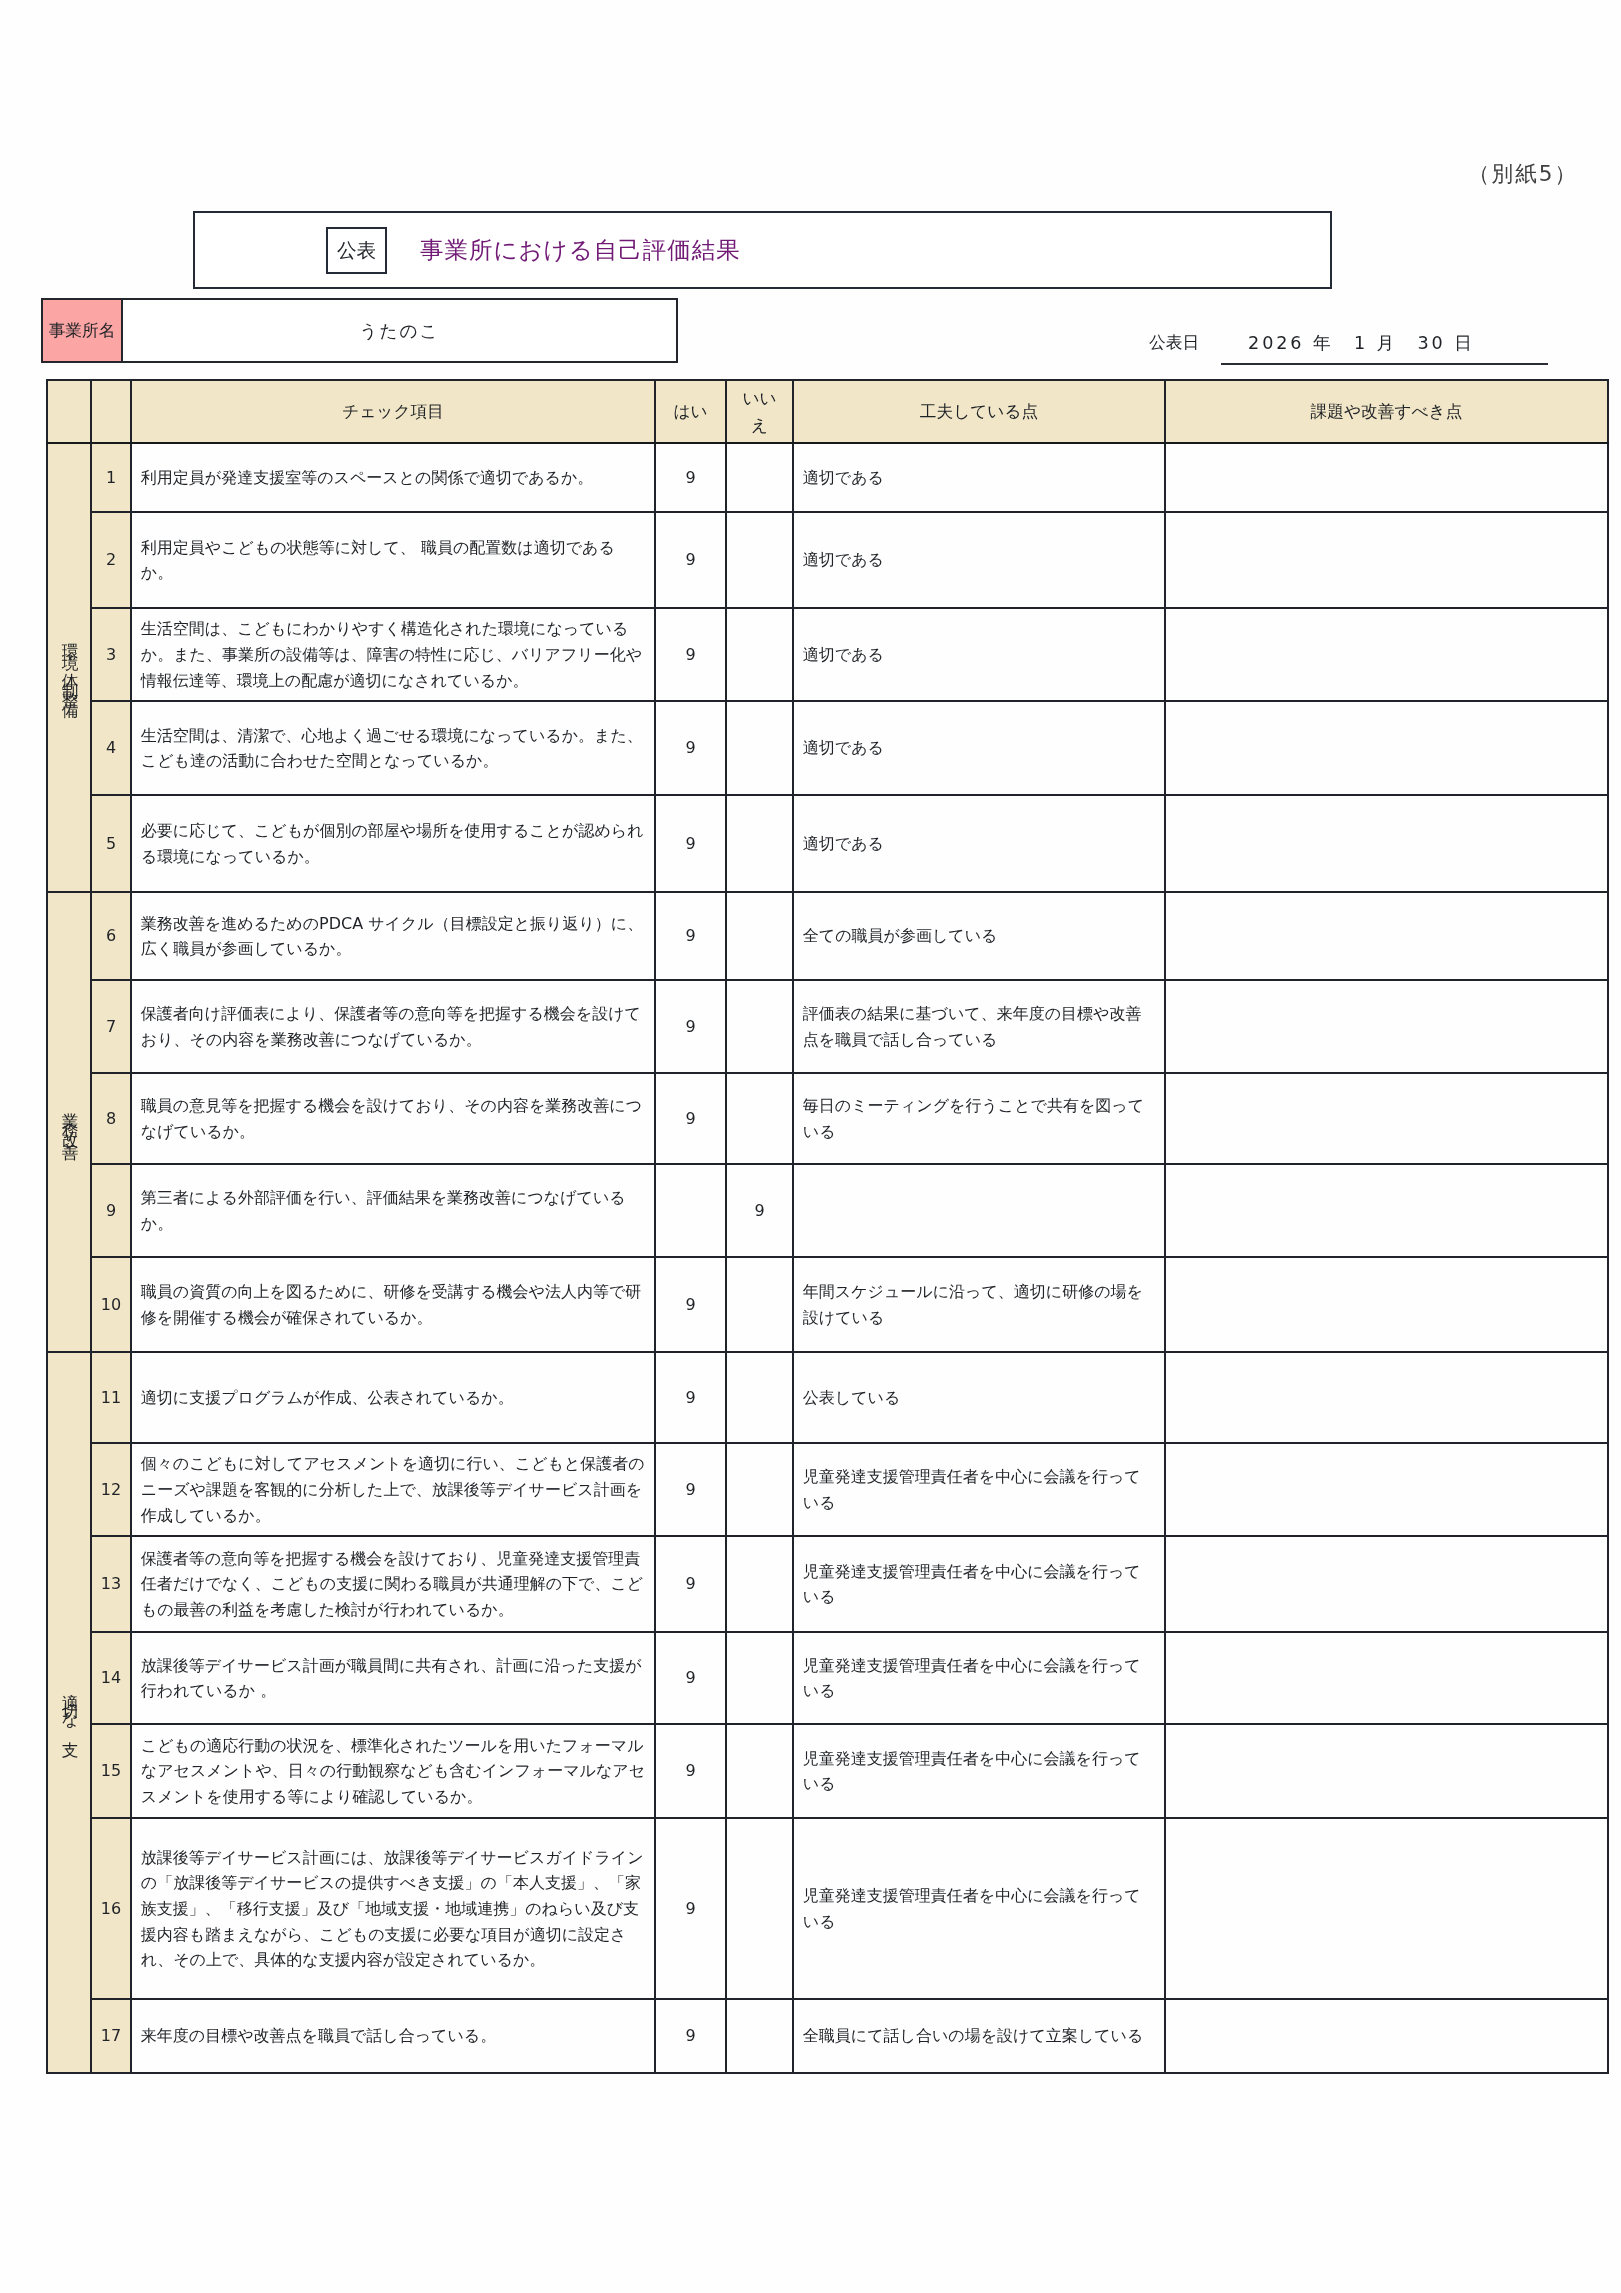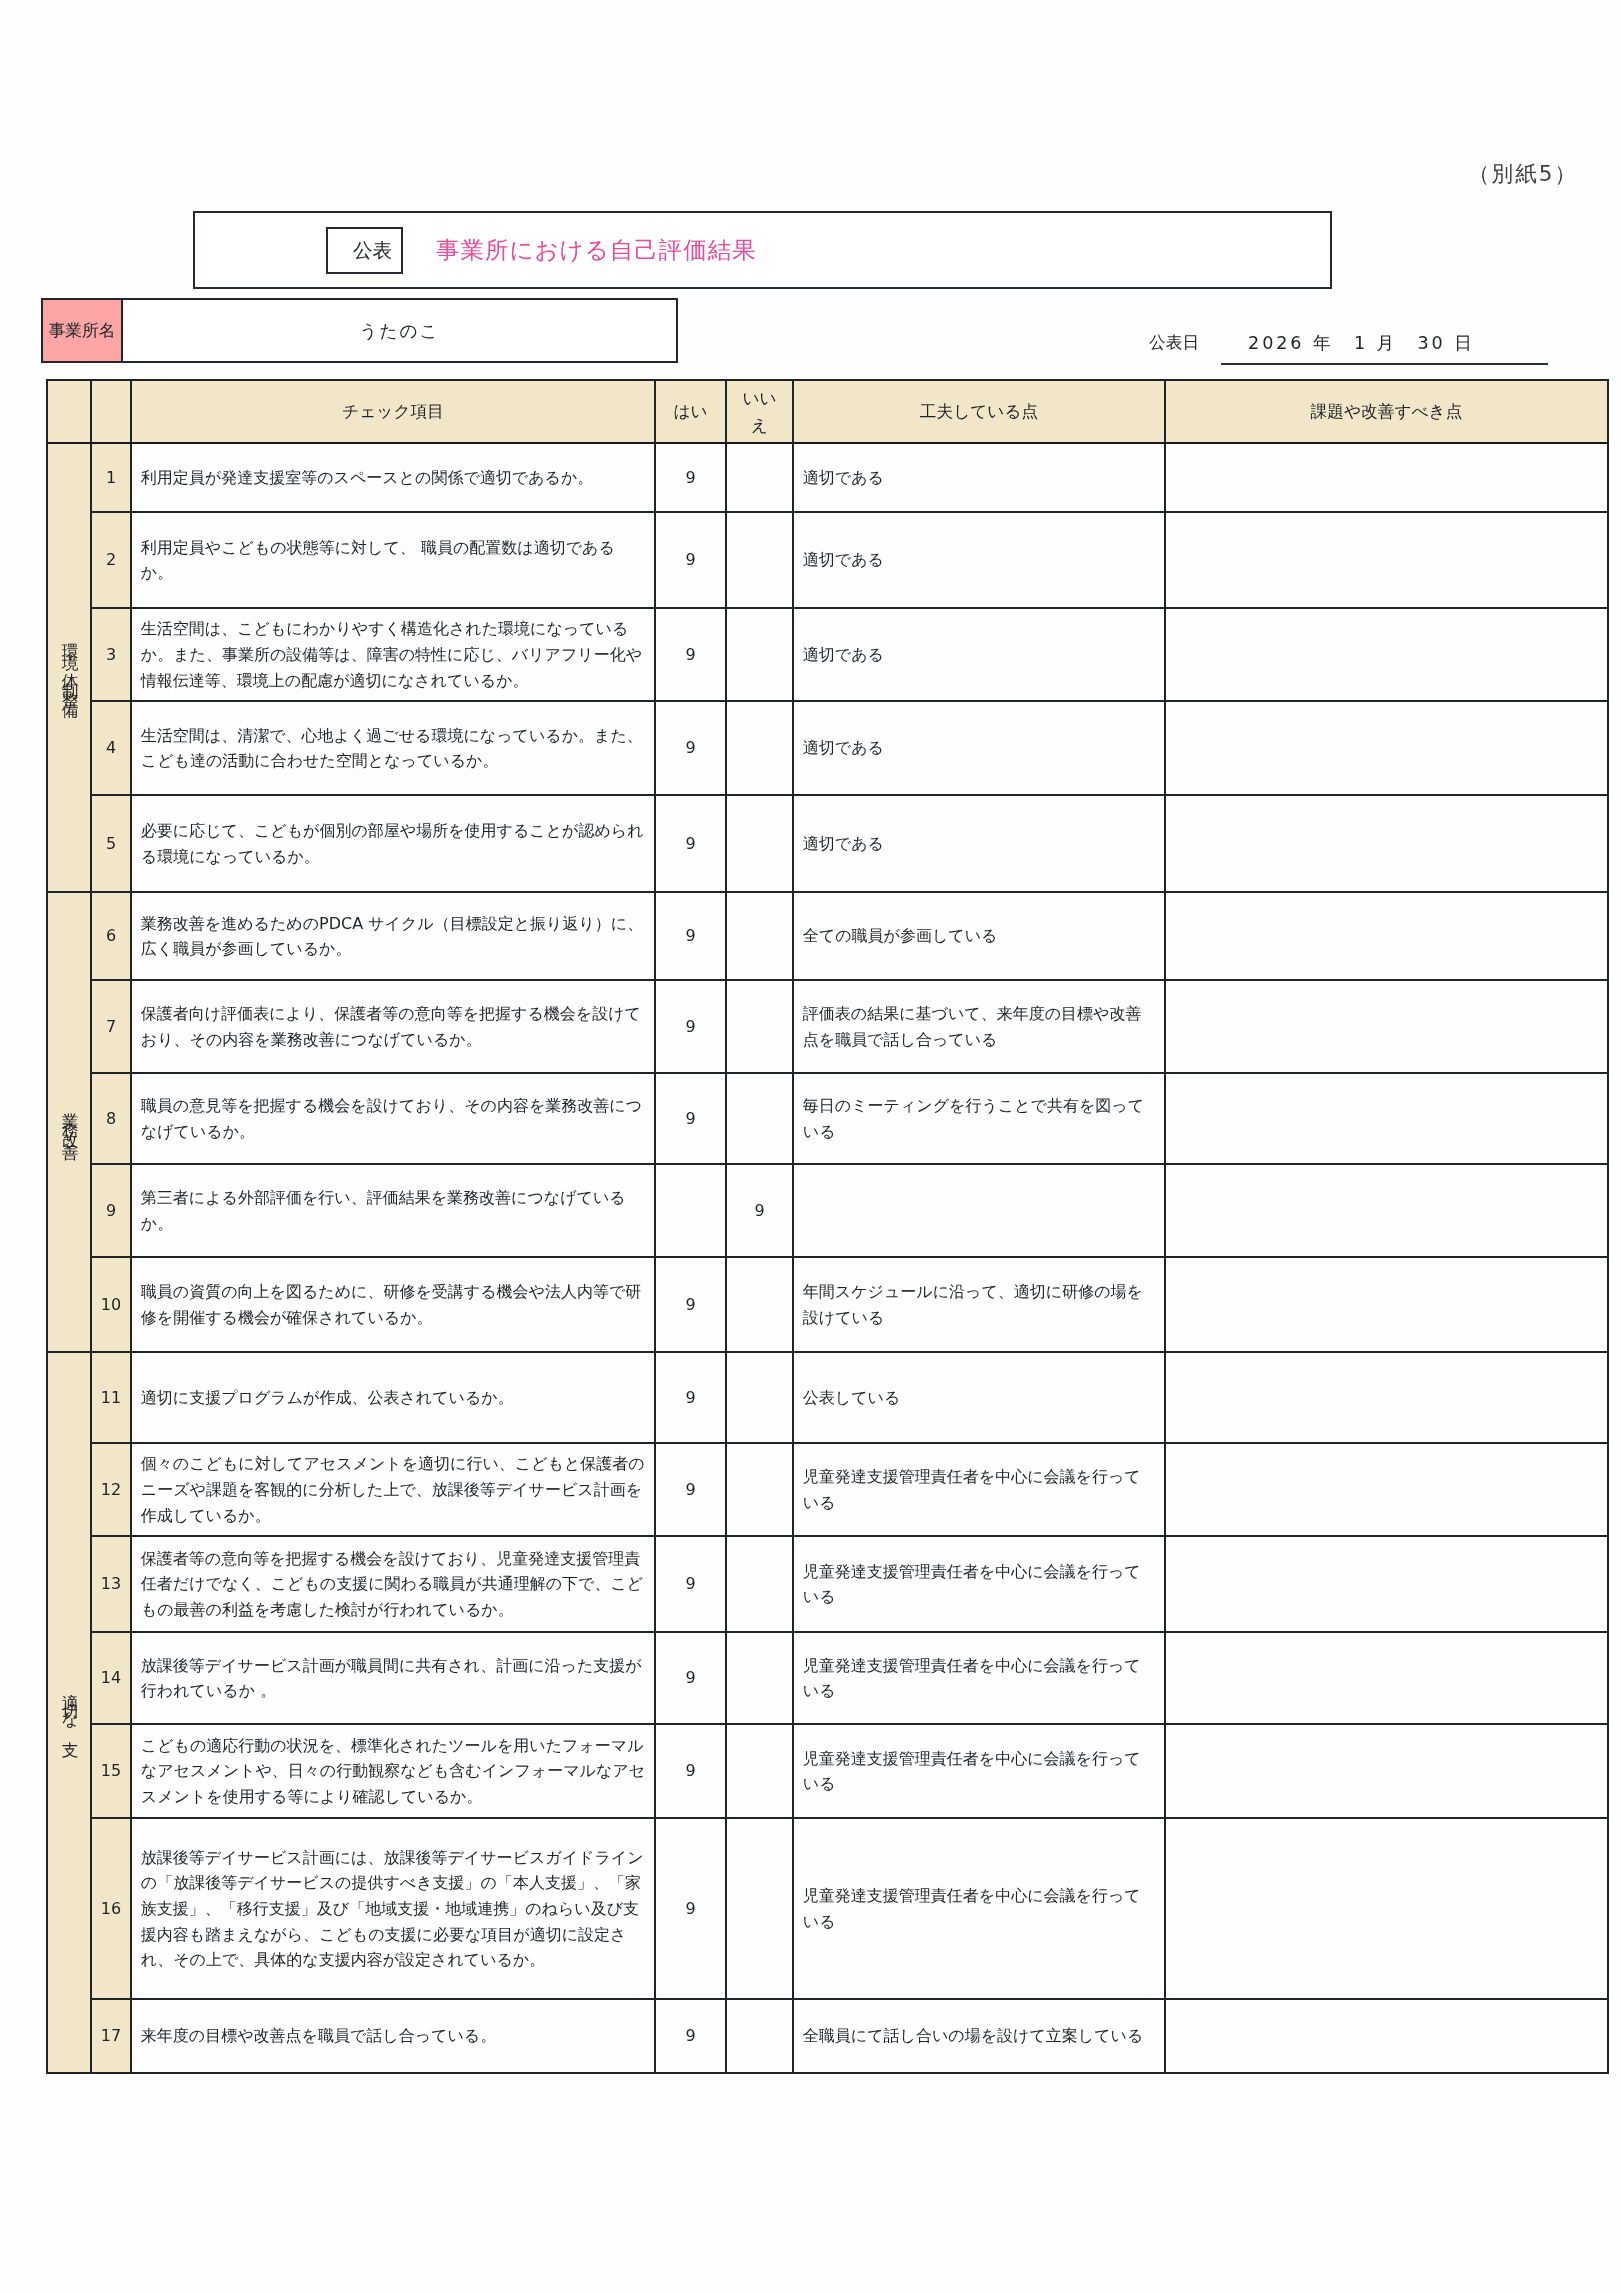--- a/index.html
+++ b/index.html
@@ -18,24 +18,24 @@
   .title-box{
     position:absolute;left:193px;top:211px;width:1135px;height:74px;
     border:2px solid #252b36;
     display:flex;align-items:center;
     background:#fff;
   }
   .kohyo-box{
     margin-left:131px;width:57px;height:43px;
     border:2px solid #252b36;
     display:flex;align-items:center;justify-content:center;
-    font-size:19.6px;color:#23262b;padding-left:16px;
+    font-size:19.6px;color:#23262b;
   }
   .title-text{
-    margin-left:33px;font-size:23.5px;letter-spacing:1px;color:#ec4899;
+    margin-left:33px;font-size:23.5px;letter-spacing:1px;color:#701a75;
   }
   .office-box{
     position:absolute;left:41px;top:298px;width:633px;height:61px;
     border:2px solid #23262b;display:flex;background:#fff;
   }
   .office-label{
     width:78px;background:#fca5a5;border-right:2px solid #23262b;
     display:flex;align-items:center;justify-content:center;
     font-size:16.7px;
   }

